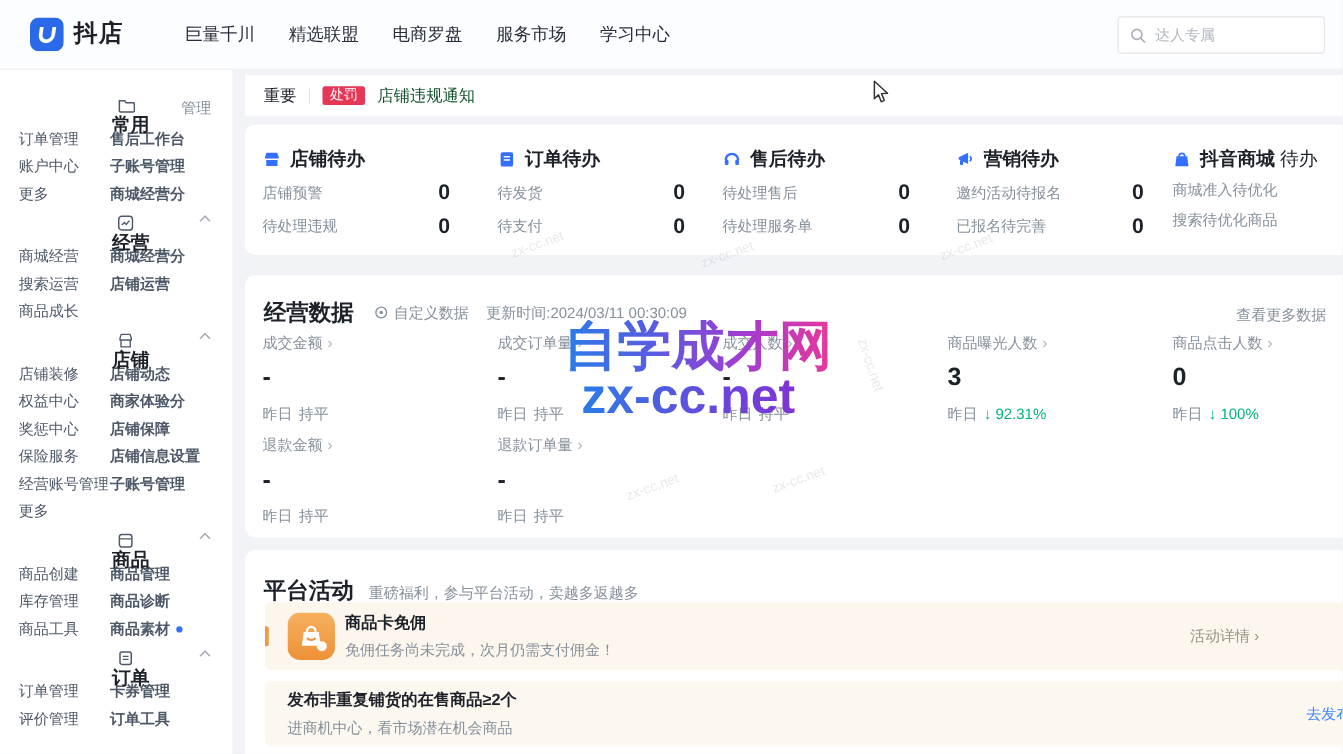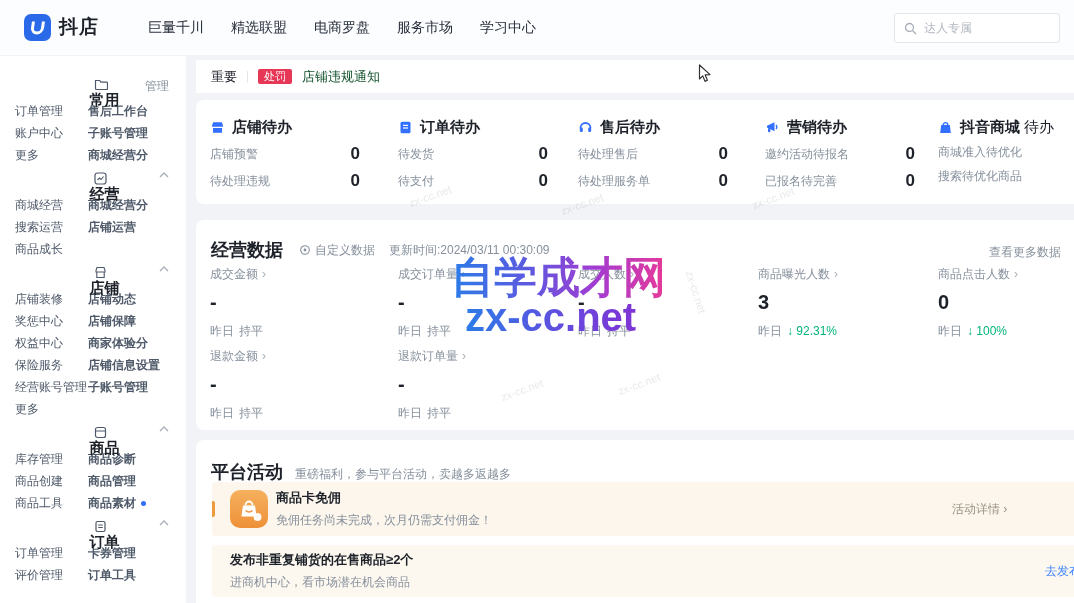--- a/index.html
+++ b/index.html
@@ -180,26 +180,26 @@
           <svg width="10" height="6" viewBox="0 0 10 6">
             <polyline points="1,5 5,1 9,5" fill="none" stroke="#a9aeb8" stroke-width="1.3"></polyline>
           </svg>
         </span>
     </div>
     <div class="sb-row">
         <a class="sb-item">店铺装修</a>
         <a class="sb-item r">店铺动态</a>
       </div>
     <div class="sb-row">
+        <a class="sb-item">权益中心</a>
+        <a class="sb-item r">商家体验分</a>
+      </div>
+    <div class="sb-row">
         <a class="sb-item">奖惩中心</a>
         <a class="sb-item r">店铺保障</a>
-      </div>
-    <div class="sb-row">
-        <a class="sb-item">权益中心</a>
-        <a class="sb-item r">商家体验分</a>
       </div>
     <div class="sb-row">
         <a class="sb-item">保险服务</a>
         <a class="sb-item r">店铺信息设置</a>
       </div>
     <div class="sb-row">
         <a class="sb-item">经营账号管理</a>
         <a class="sb-item r">子账号管理</a>
       </div>
     <div class="sb-row">
@@ -217,26 +217,26 @@
           </svg>
         </span>
       <span class="sb-title">商品</span>
       <span class="sb-chev">
           <svg width="10" height="6" viewBox="0 0 10 6">
             <polyline points="1,5 5,1 9,5" fill="none" stroke="#a9aeb8" stroke-width="1.3"></polyline>
           </svg>
         </span>
     </div>
     <div class="sb-row">
+        <a class="sb-item">商品创建</a>
+        <a class="sb-item r">商品管理</a>
+      </div>
+    <div class="sb-row">
         <a class="sb-item">库存管理</a>
         <a class="sb-item r">商品诊断</a>
-      </div>
-    <div class="sb-row">
-        <a class="sb-item">商品创建</a>
-        <a class="sb-item r">商品管理</a>
       </div>
     <div class="sb-row">
         <a class="sb-item">商品工具</a>
         <a class="sb-item r">
           <span>商品素材</span>
           <span class="dot"></span>
         </a>
       </div>
   </div>
 

